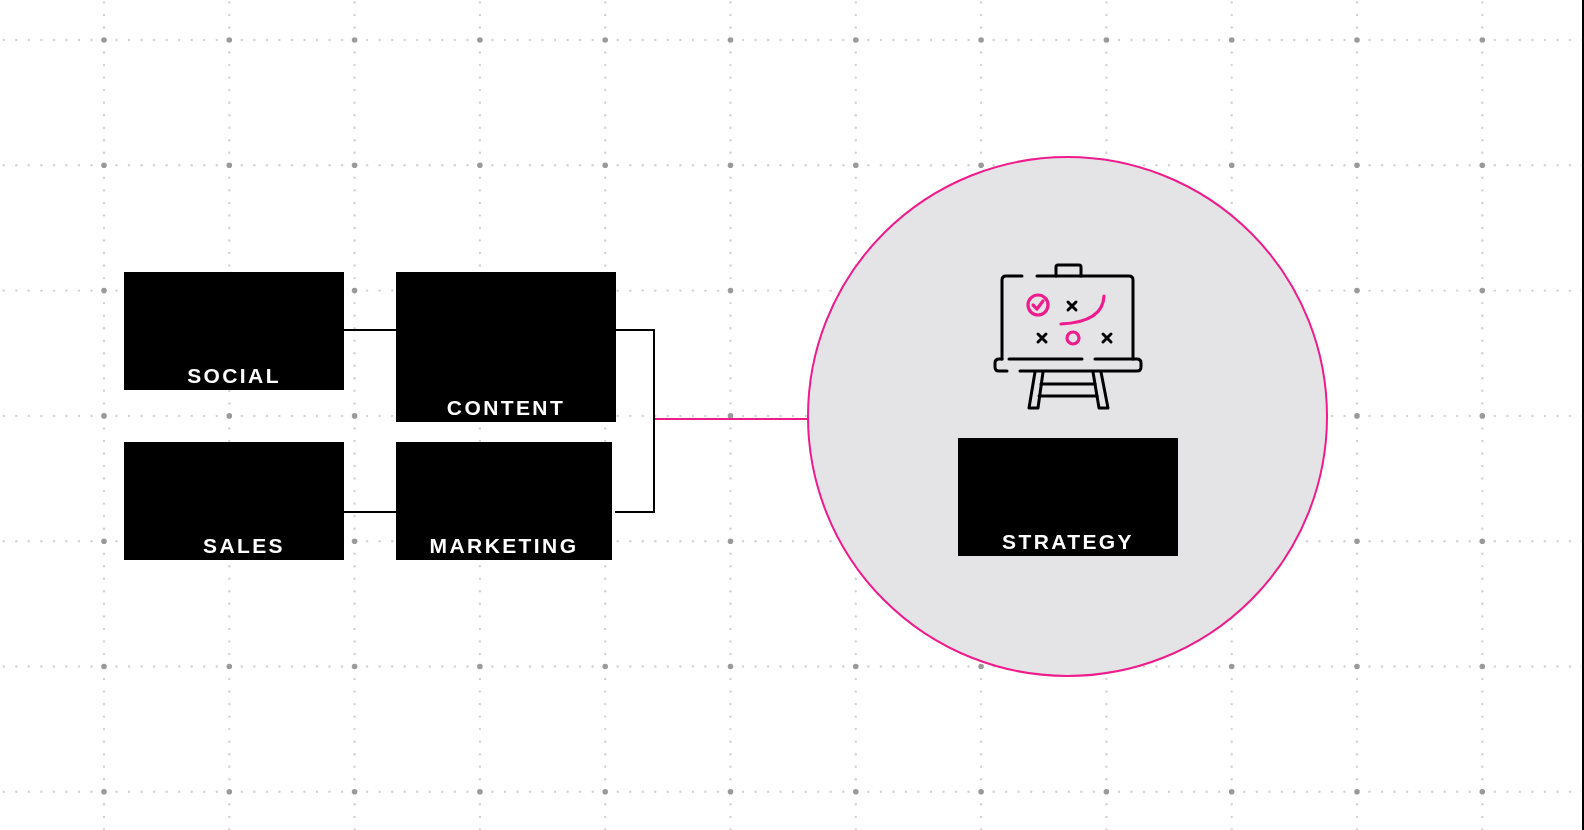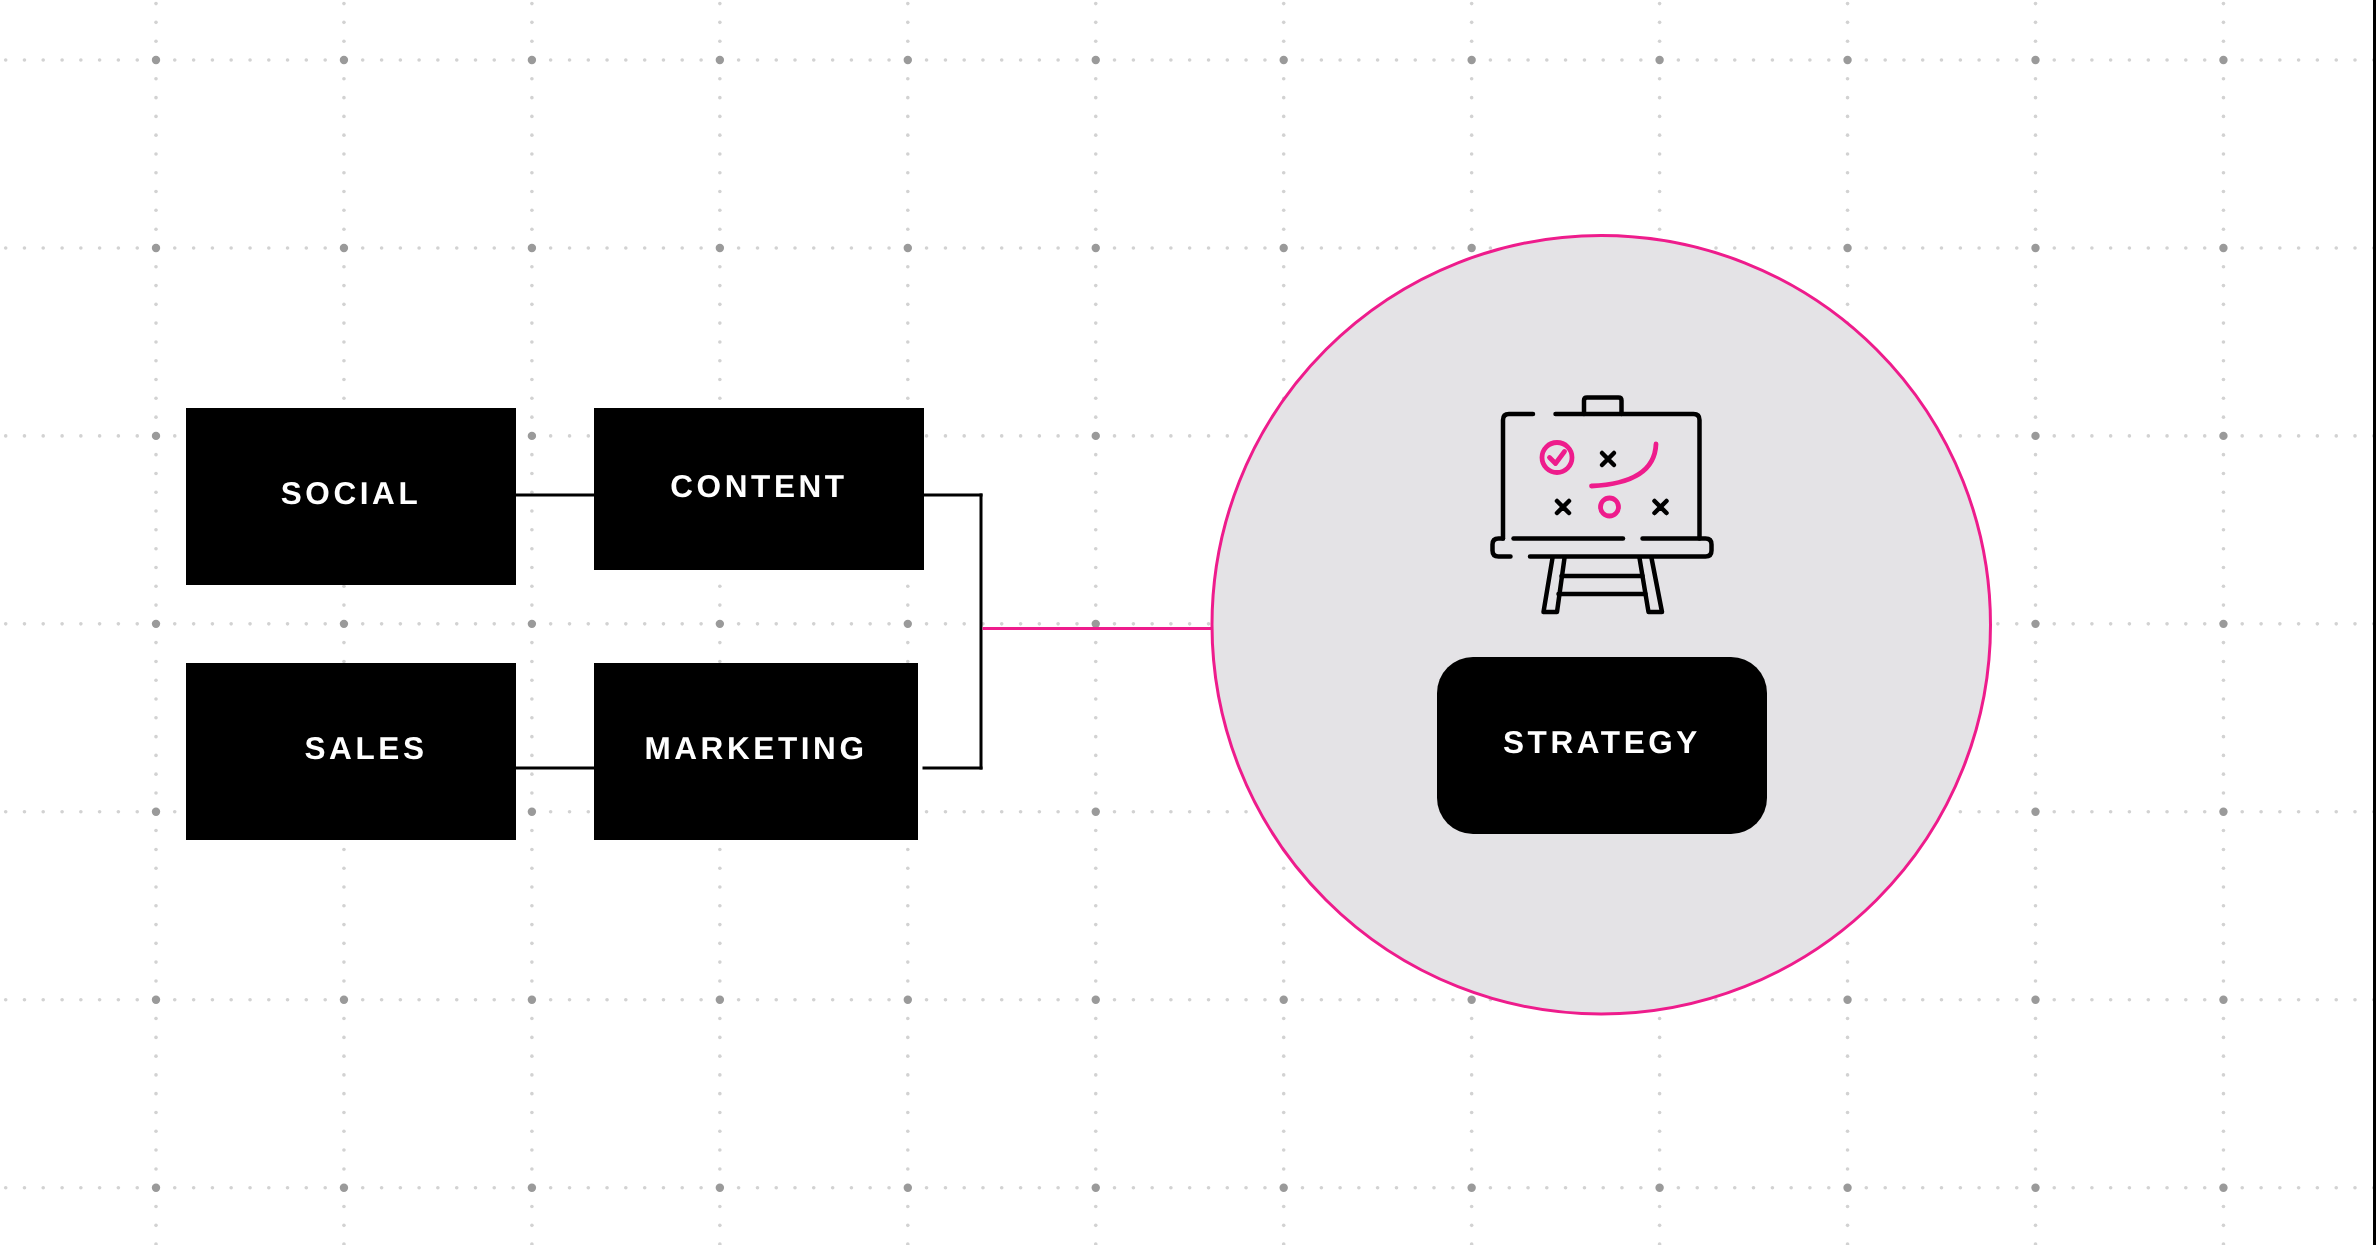--- a/index.html
+++ b/index.html
@@ -5,21 +5,21 @@
   html, body { margin: 0; padding: 0; }
   body {
     width: 1584px; height: 830px; position: relative; overflow: hidden;
     background: #ffffff;
     font-family: "Liberation Sans", "DejaVu Sans", sans-serif;
   }
   #grid { position: absolute; left: 0; top: 0; width: 1584px; height: 830px; }
   .edge-bar { position: absolute; right: 0; top: 0; width: 2px; height: 830px; background: #000; }
   .box {
     position: absolute; background: #000; color: #fff;
-    display: flex; align-items: center; justify-content: center;
+    display: flex; align-items: flex-end; justify-content: center;
     font-weight: bold; font-size: 21px; letter-spacing: 2.4px;
     box-sizing: border-box; padding-bottom: 2px;
   }
   .line { position: absolute; background: #000; }
   .pink-line { position: absolute; background: #EE1C8C; }
   .circle {
     position: absolute; border-radius: 50%;
     background: #E4E3E6; border: 2px solid #EE1C8C; box-sizing: border-box;
   }
   #icon { position: absolute; }
@@ -1888,30 +1888,30 @@
 <div class="line" style="left:615px; top:329px; width:40px; height:2px;"></div>
 <div class="line" style="left:615px; top:511px; width:40px; height:2px;"></div>
 <div class="line" style="left:653px; top:329px; width:2px; height:184px;"></div>
 <div class="pink-line" style="left:655px; top:418px; width:156px; height:2px;"></div>
 
 <div class="circle" style="left:807px; top:156px; width:521px; height:521px;"></div>
 
 <div class="box" style="left:124px; top:272px; width:220px; height:118px;">
   <span>SOCIAL</span>
 </div>
-<div class="box" style="left:396px; top:272px; width:220px; height:108px;">
+<div class="box" style="left:396px; top:272px; width:220px; height:150px;">
   <span>CONTENT</span>
 </div>
 <div class="box" style="left:124px; top:442px; width:220px; height:118px;padding-left:20px;">
   <span>SALES</span>
 </div>
 <div class="box" style="left:396px; top:442px; width:216px; height:118px;">
   <span>MARKETING</span>
 </div>
-<div class="box" style="left:958px; top:438px; width:220px; height:118px;border-radius:24px;">
+<div class="box" style="left:958px; top:438px; width:220px; height:118px;">
   <span>STRATEGY</span>
 </div>
 
 <svg id="icon" xmlns="http://www.w3.org/2000/svg" viewBox="0 0 160 160" style="left:985px; top:260px; width:160px; height:160px;" fill="none" stroke-linecap="round" stroke-linejoin="round">
   <g stroke="#000" stroke-width="3">
 
     <path d="M71 16 V7 Q71 5 73 5 H94 Q96 5 96 7 V16"></path>
 
     <path d="M37 16 H21 Q17 16 17 20 V99"></path>
     <path d="M52 16 H144 Q148 16 148 20 V99"></path>

